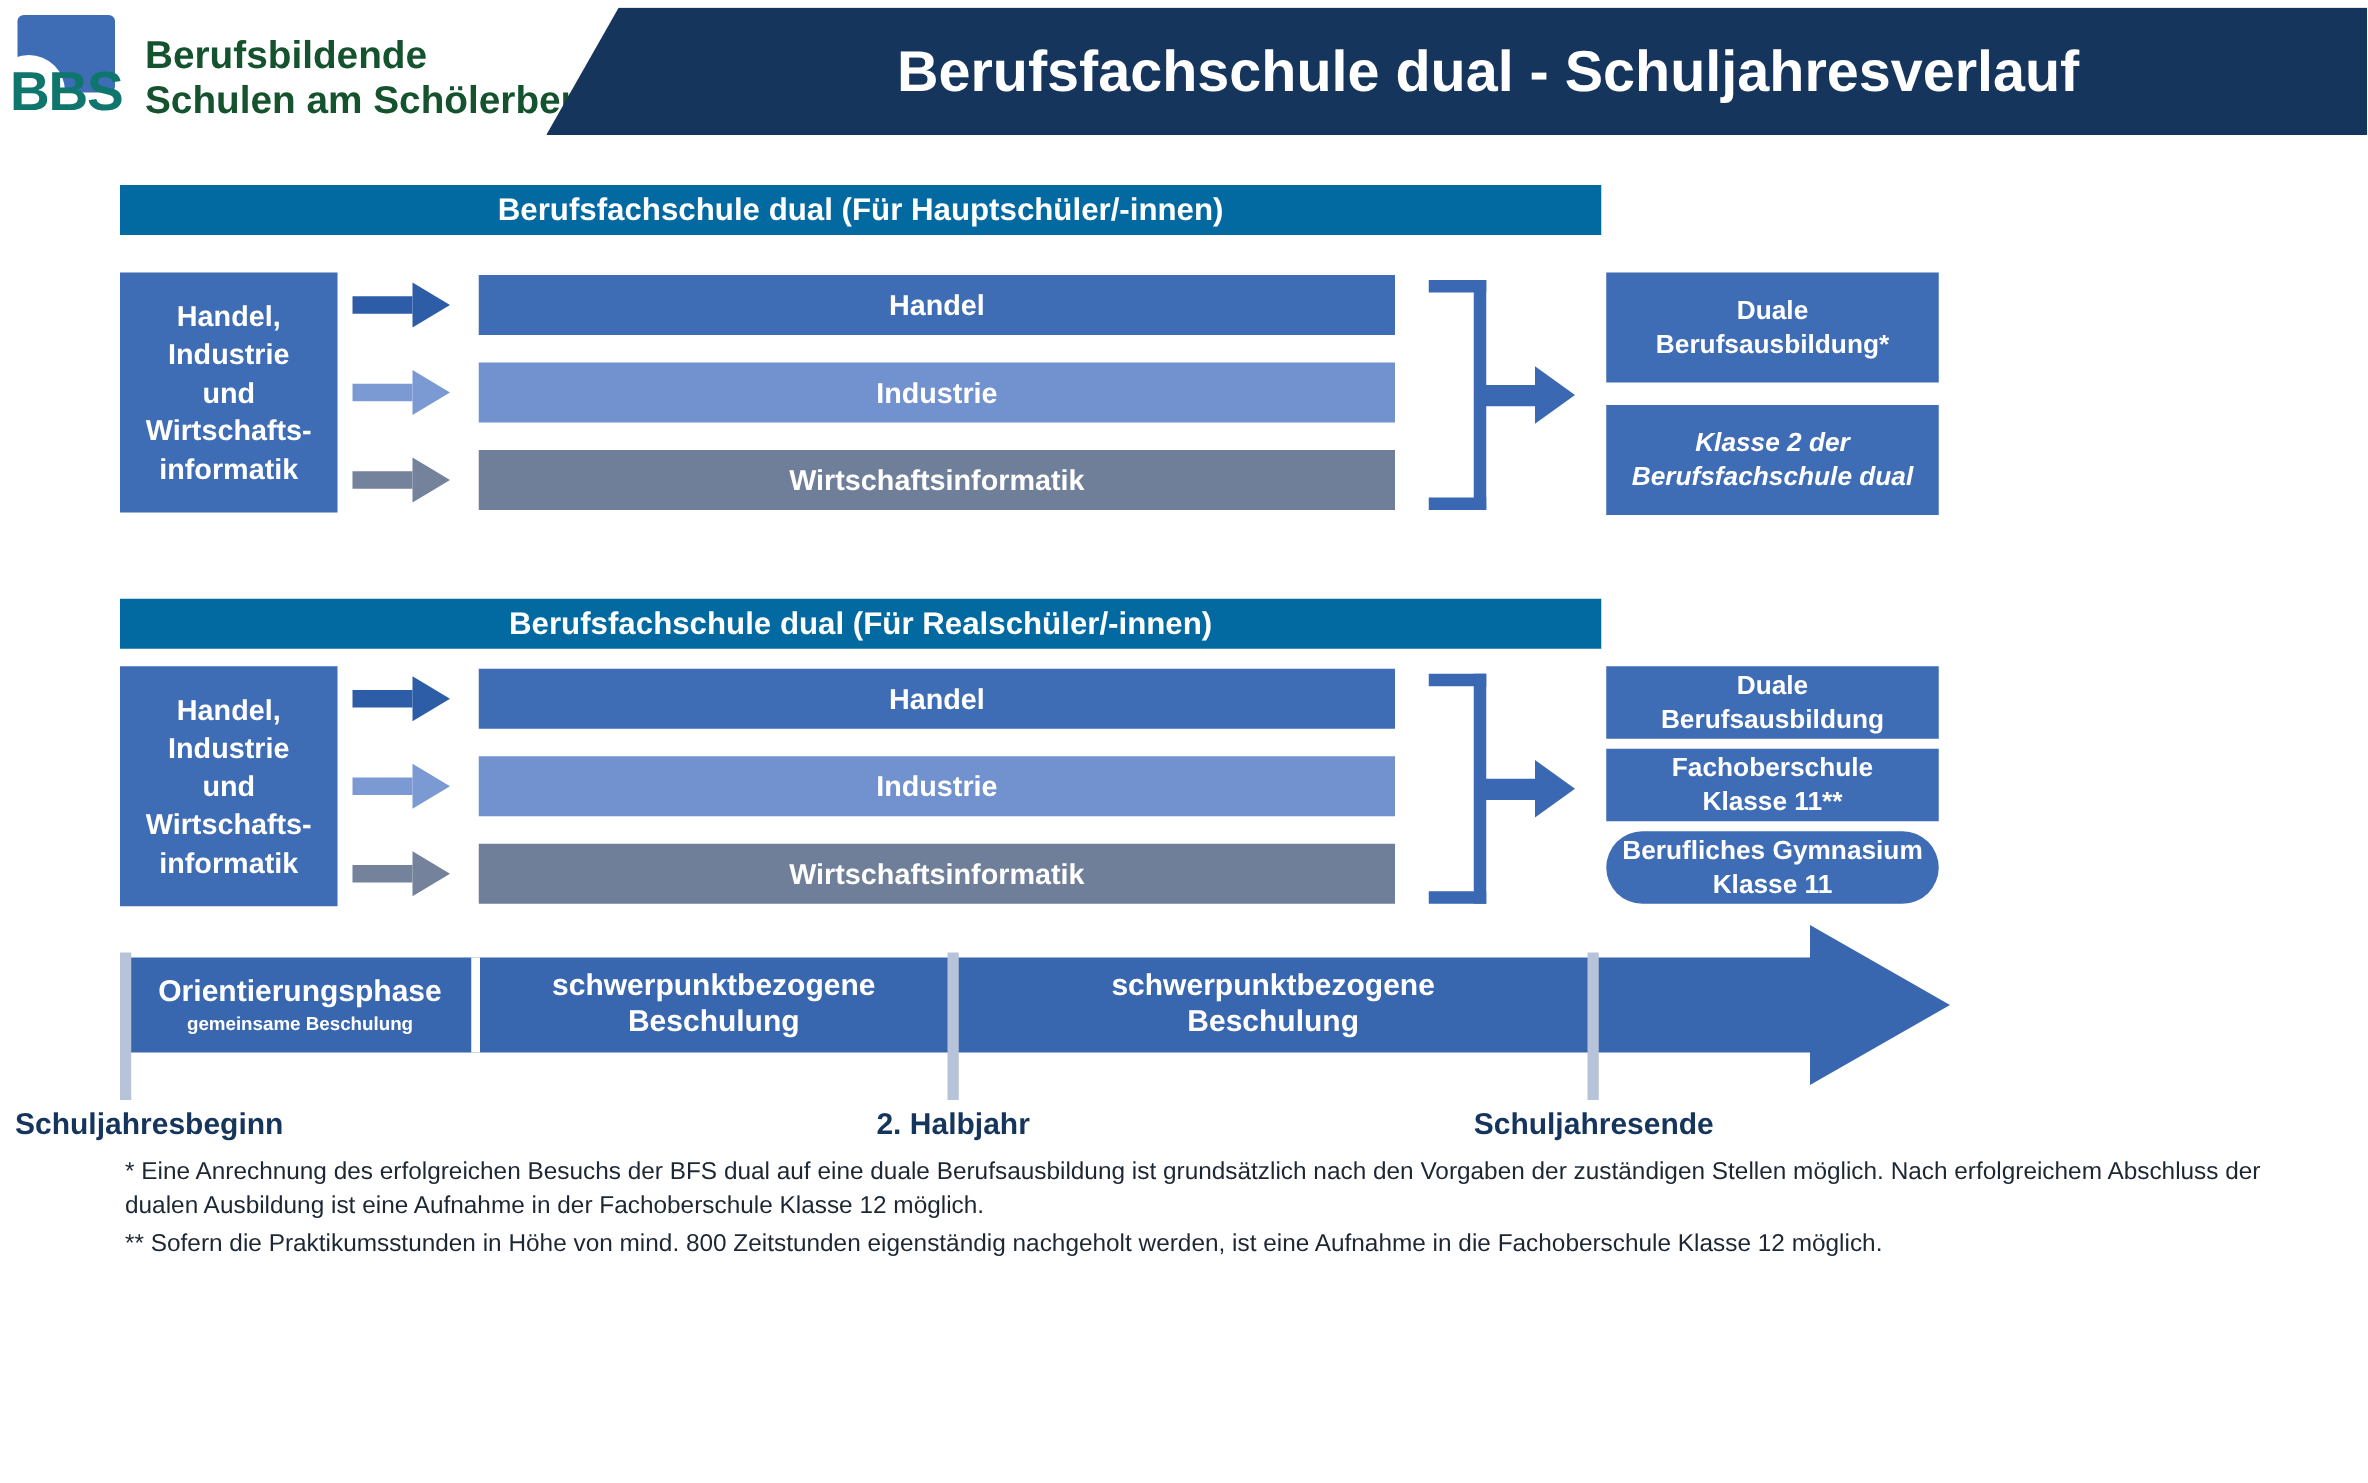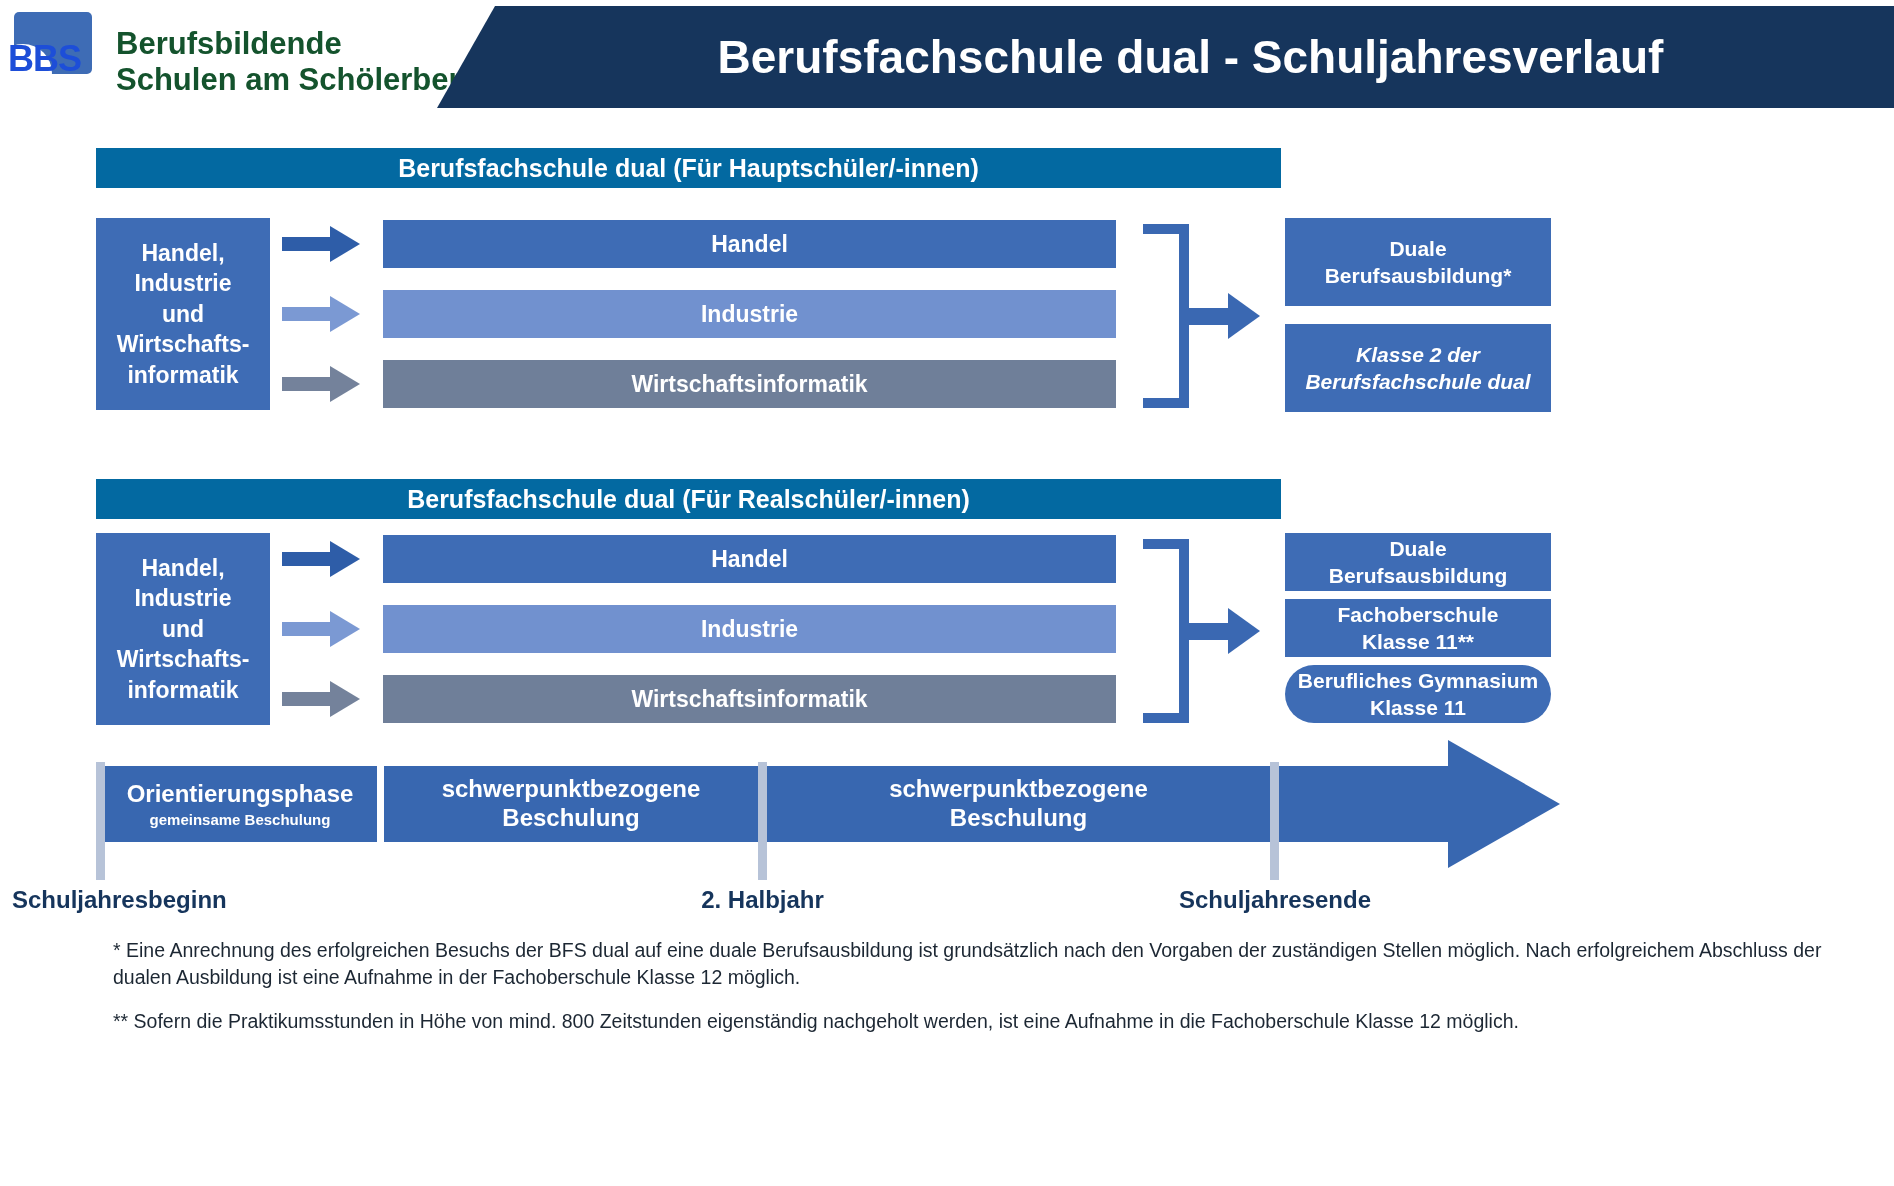--- a/index.html
+++ b/index.html
@@ -6,21 +6,21 @@
   * { margin:0; padding:0; box-sizing:border-box; }
   html,body { background:#ffffff; }
   body { font-family:"Liberation Sans", sans-serif; }
   .canvas { position:relative; width:1894px; height:1186px; background:#ffffff; overflow:hidden; }
   .abs { position:absolute; }
 
   
   .logo { width:92px; height:92px; left:8px; top:8px; }
   .logo-square { position:absolute; left:6px; top:4px; width:78px; height:62px; background:#3e6cb5; border-radius:5px; }
   .logo-notch { position:absolute; left:-14px; top:36px; width:58px; height:58px; background:#ffffff; border-radius:50%; }
-  .logo-text { position:absolute; left:0px; bottom:20px; color:#1d4ed8; font-weight:bold; font-size:36px; letter-spacing:-1px; }
+  .logo-text { position:absolute; left:0px; bottom:1px; color:#0f766e; font-weight:bold; font-size:44px; letter-spacing:-1px; }
   .org-name { left:116px; top:26px; color:#14532d; font-size:31px; font-weight:600; line-height:1.16; white-space:pre-line; }
   .title-banner { left:437px; top:6px; width:1457px; height:102px; background:#16355c;
                   clip-path:polygon(58px 0, 100% 0, 100% 100%, 0 100%);
                   display:flex; align-items:center; justify-content:center; }
   .title-banner .t { color:#ffffff; font-weight:bold; font-size:46px; padding-left:50px; }
 
   
   .navy-bar { background:#0369a1; color:#fff; display:flex; align-items:center; justify-content:center;
               font-weight:bold; font-size:25px; }
   .blue-box { background:#3e6cb5; color:#fff; display:flex; align-items:center; justify-content:center;
@@ -53,21 +53,21 @@
   .tick { background:#b7c3d8; width:9px; }
   .tl-seg { display:flex; flex-direction:column; align-items:center; justify-content:center;
             color:#fff; font-weight:bold; text-align:center; }
   .tl-title { font-size:24px; line-height:1.2; white-space:pre-line; }
   .tl-sub { font-size:15px; margin-top:2px; }
   .milestone { color:#16355c; font-weight:bold; font-size:24px; }
   .tc { text-align:center; }
 
   
   .footnotes { left:96px; top:920px; width:1770px; color:#1c2733; font-size:19.5px; line-height:1.38; }
-  .footnotes p { margin:17px; }
+  .footnotes p { margin:4px; }
 </style>
 </head>
 <body>
 
 <div class="canvas">
 
   <div class="abs logo">
     <div class="logo-square"></div>
     <div class="logo-notch"></div>
     <div class="logo-text">BBS</div>

